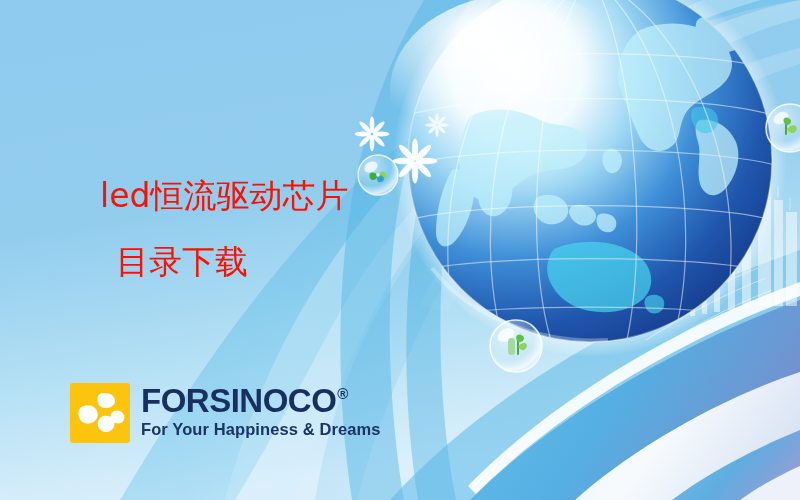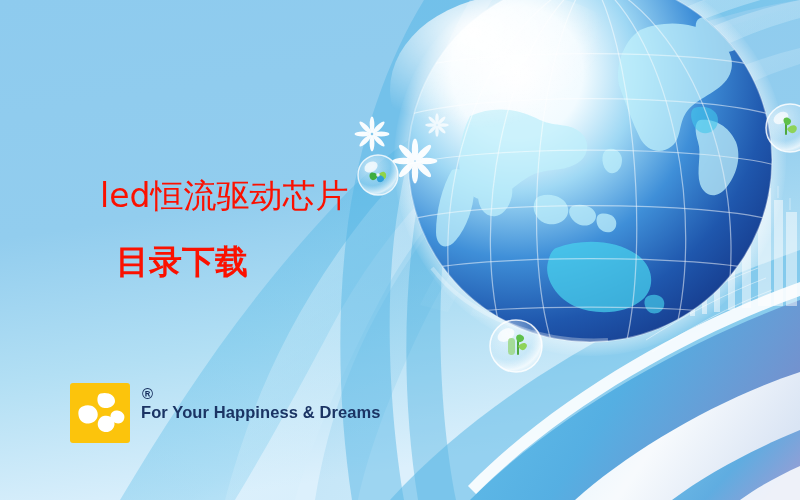--- a/index.html
+++ b/index.html
@@ -18,21 +18,21 @@
 
   
   #headline{
     position:absolute;left:78px;top:163px;z-index:40;
     color:#fb1100;
     font-family:"DejaVu Sans","Liberation Sans",sans-serif;
     font-size:33px;line-height:66px;font-weight:400;
     letter-spacing:0px;white-space:nowrap;margin-left:22px;
   }
   #headline .l1{display:block;}
-  #headline .l2{display:block;padding-left:16px;font-weight:bold;}
+  #headline .l2{display:block;padding-left:16px;}
 
   
   #logo-lockup{
     position:absolute;left:70px;top:383px;z-index:40;
     display:flex;align-items:flex-start;
   }
   #logo-mark{
     width:60px;height:60px;background:#fcc40c;border-radius:3px;
     position:relative;flex:none;
   }
@@ -351,19 +351,20 @@
         <g fill="#ffffff">
           <path d="M30.5,10.5 C38.5,8.5 45,12.5 45,18 C45,22.5 40,25.5 34.5,25 C31,24.7 28.5,22.5 27.8,19.5 C27,15.8 27.5,11.3 30.5,10.5 Z"></path>
           <path d="M47.5,27.5 C53.5,28.5 56,33 53.5,37.5 C51.5,41 46.5,41.5 43,38.5 C40.5,36.4 39.8,33.4 41,30.8 C42.2,28.2 44.5,27 47.5,27.5 Z"></path>
           <path d="M12.5,23.5 C19.5,20.5 26,23.5 27.5,29.5 C28.8,34.8 25,40 19,40.5 C13.5,41 9,37.5 8.5,32 C8,27.2 9.5,24.8 12.5,23.5 Z"></path>
           <path d="M33.5,33 C40,31.5 45,35.5 44.5,41.5 C44,47 38.5,50.5 33,48.5 C28.5,46.8 26.5,42 28.5,37.5 C29.8,34.8 31.3,33.5 33.5,33 Z"></path>
         </g>
       </svg>
     </div>
     <div id="logo-text">
       <div id="wordmark">
+        <span>FORSINOCO</span>
         <span class="reg">®</span>
       </div>
       <div id="tagline">For Your Happiness &amp; Dreams</div>
     </div>
   </div>
 
 </div>
 
 </body></html>

